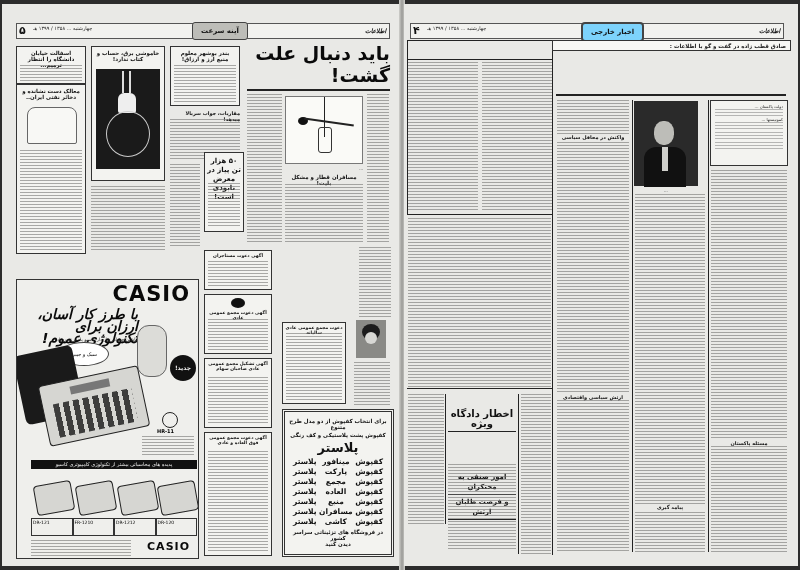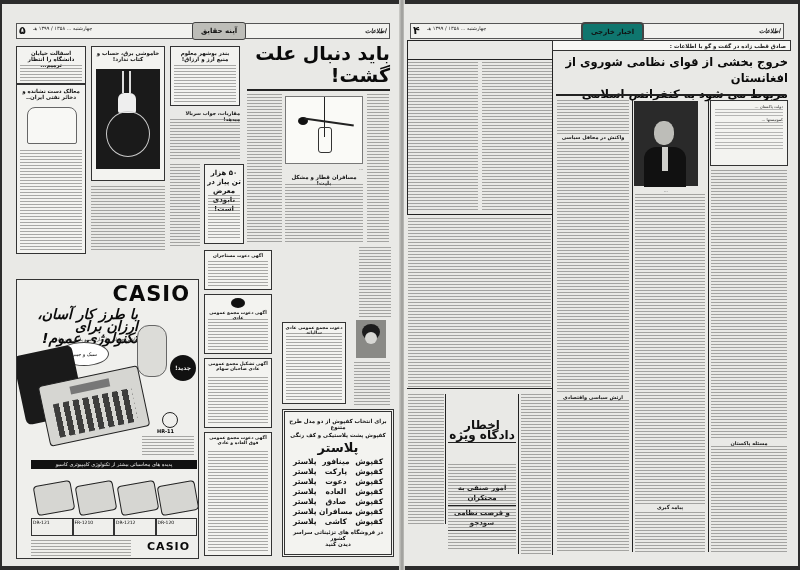--- a/index.html
+++ b/index.html
@@ -33,21 +33,21 @@
 </head>
 <body>
 
 <div class="spread">
 
   <div class="page left">
 
     <div class="masthead">
       <span class="mh-num">۵</span>
       <span class="mh-date rtl" style="left:16px;">چهارشنبه ... ۱۳۵۸ / ۱۳۹۹ هـ</span>
-      <span class="mh-section" style="left:175px;">آینه حقایق</span>
+      <span class="mh-section" style="left:175px;">آینه سرعت</span>
       <span class="mh-logo">اطلاعات</span>
     </div>
 
     <div class="big-head" style="right:10px;top:38px;width:150px;font-size:19px;line-height:22px;">
       <div>باید دنبال علت گشت!</div>
     </div>
     <div class="rule" style="left:245px;top:85px;width:143px;height:2px;"></div>
 
     <div class="txt" style="left:365px;top:90px;width:22px;height:150px;"></div>
     <div class="box thin" style="left:283px;top:92px;width:78px;height:68px;background:#fafaf7;">
@@ -83,21 +83,21 @@
 
     <div class="box" style="left:14px;top:80px;width:70px;height:170px;">
       <div class="hd" style="font-size:5.5px;margin-top:3px;padding:0 3px;">معالک دست نشانده و دخائر نفتی ایران..</div>
       <div style="position:absolute;left:10px;top:22px;width:48px;height:35px;border:1px solid #666;border-radius:8px 8px 2px 2px;background:#f8f8f5;"></div>
       <div class="txt" style="left:3px;top:65px;width:62px;height:100px;"></div>
     </div>
 
     <div class="hd" style="position:absolute;left:168px;top:106px;width:70px;font-size:5px;text-align:right;">مقاربات، جواب سربالا میدهد!</div>
     <div class="txt" style="left:168px;top:115px;width:70px;height:42px;"></div>
 
-    <div class="box" style="left:202px;top:160px;width:40px;height:80px;padding:0;">
+    <div class="box" style="left:202px;top:148px;width:40px;height:80px;padding:0;">
       <div class="hd" style="font-size:7px;line-height:9px;margin-top:4px;padding:0 2px;">۵۰ هزار تن پیاز در معرض نابودی است!</div>
       <div class="txt" style="left:3px;top:30px;width:32px;height:45px;"></div>
     </div>
     <div class="txt" style="left:168px;top:160px;width:30px;height:82px;"></div>
 
     <div class="txt" style="left:89px;top:182px;width:74px;height:65px;"></div>
 
     <div class="box" style="left:202px;top:246px;width:68px;height:40px;">
       <div class="hd" style="font-size:4.5px;margin-top:2px;">آگهی دعوت مستاجران</div>
       <div class="txt" style="left:3px;top:10px;width:60px;height:26px;"></div>
@@ -138,31 +138,31 @@
             <span>مینافور</span>
             <span>پلاستر</span>
           </div>
         <div class="list-row">
             <span>کفپوش</span>
             <span>پارکت</span>
             <span>پلاستر</span>
           </div>
         <div class="list-row">
             <span>کفپوش</span>
-            <span>دعوت</span>
+            <span>مجمع</span>
             <span>پلاستر</span>
           </div>
         <div class="list-row">
             <span>کفپوش</span>
             <span>العاده</span>
             <span>پلاستر</span>
           </div>
         <div class="list-row">
             <span>کفپوش</span>
-            <span>صادق</span>
+            <span>منبع</span>
             <span>پلاستر</span>
           </div>
         <div class="list-row">
             <span>کفپوش</span>
             <span>مسافران</span>
             <span>پلاستر</span>
           </div>
         <div class="list-row">
             <span>کفپوش</span>
             <span>کاشی</span>
@@ -209,38 +209,34 @@
     </div>
   </div>
 
   <div class="gutter"></div>
 
   <div class="page right">
 
     <div class="masthead">
       <span class="mh-num">۴</span>
       <span class="mh-date rtl" style="left:16px;">چهارشنبه ... ۱۳۵۸ / ۱۳۹۹ هـ</span>
-      <span class="mh-section" style="left:170px;background:#0f766e;border-width:2px;border-radius:4px;">اخبار خارجی</span>
+      <span class="mh-section" style="left:170px;background:#7dd3fc;border-width:2px;border-radius:4px;">اخبار خارجی</span>
       <span class="mh-logo">اطلاعات</span>
     </div>
 
     <div class="rule" style="left:3px;top:36px;width:145px;height:1px;"></div>
     <div class="rule" style="left:3px;top:55px;width:145px;height:1px;"></div>
     <div class="txt" style="left:4px;top:58px;width:70px;height:150px;"></div>
     <div class="txt" style="left:78px;top:58px;width:70px;height:150px;"></div>
     <div class="rule" style="left:3px;top:36px;width:1px;height:175px;"></div>
     <div class="rule" style="left:148px;top:36px;width:1px;height:175px;"></div>
     <div class="rule" style="left:3px;top:210px;width:146px;height:1px;"></div>
 
     <div class="box" style="left:148px;top:36px;width:239px;height:11px;background:#f7f7f4;">
       <div class="small rtl" style="padding:2px 4px;font-size:5.5px;font-weight:bold;line-height:7px;">صادق قطب زاده در گفت و گو با اطلاعات :</div>
-    </div>
-    <div class="big-head" style="right:10px;top:50px;width:240px;font-size:11.5px;line-height:16px;">
-      <div>خروج بخشی از قوای نظامی شوروی از افغانستان</div>
-      <div>مربوط می شود به کنفرانس اسلامی</div>
     </div>
     <div class="rule" style="left:152px;top:90px;width:230px;height:1.5px;"></div>
 
     <div class="box" style="left:306px;top:96px;width:78px;height:66px;border-width:1.5px;">
       <div class="rtl" style="padding:3px 4px;font-size:4px;line-height:5px;color:#222;">
         <div>دولت پاکستان ...</div>
         <div style="height:8px;background:repeating-linear-gradient(180deg,#777 0 1px,transparent 1px 3px);opacity:.5;"></div>
         <div>کمونیستها ...</div>
         <div style="height:8px;background:repeating-linear-gradient(180deg,#777 0 1px,transparent 1px 3px);opacity:.5;"></div>
         <div style="height:8px;background:repeating-linear-gradient(180deg,#777 0 1px,transparent 1px 3px);opacity:.5;margin-top:2px;"></div>
@@ -264,25 +260,25 @@
     <div class="rule" style="left:304px;top:96px;width:1px;height:452px;"></div>
     <div class="txt" style="left:307px;top:166px;width:76px;height:382px;"></div>
     <div class="hd" style="position:absolute;left:307px;top:436px;width:76px;font-size:5px;background:#e9e9e6;">مسئله پاکستان</div>
 
     <div class="txt" style="left:4px;top:214px;width:143px;height:170px;"></div>
     <div class="rule" style="left:3px;top:384px;width:146px;height:1px;"></div>
 
     <div class="txt" style="left:4px;top:390px;width:36px;height:130px;"></div>
     <div class="rule" style="left:41px;top:390px;width:1px;height:130px;"></div>
     <div style="position:absolute;left:44px;top:405px;width:68px;">
-      <div class="hd" style="font-size:12px;line-height:10px;margin-top:11px;">اخطار دادگاه ویژه</div>
+      <div class="hd" style="font-size:10px;line-height:10px;">اخطار دادگاه ویژه</div>
       <div class="rule" style="position:relative;height:1px;margin:2px 0;"></div>
       <div class="hd" style="font-size:7px;line-height:10px;margin-top:40px;">امور صنفی به محتکران</div>
       <div class="rule" style="position:relative;height:1px;margin:2px 0;"></div>
-      <div class="hd" style="font-size:7px;line-height:10px;">و فرصت نظامی سودجو</div>
+      <div class="hd" style="font-size:7px;line-height:10px;">و فرصت طلبان ارتش</div>
       <div class="rule" style="position:relative;height:1px;margin:2px 0;"></div>
     </div>
     <div class="txt" style="left:44px;top:460px;width:68px;height:86px;"></div>
     <div class="rule" style="left:114px;top:390px;width:1px;height:160px;"></div>
     <div class="txt" style="left:117px;top:390px;width:30px;height:160px;"></div>
     <div class="rule" style="left:148px;top:211px;width:1px;height:340px;"></div>
   </div>
 </div>
 
 </body></html>

